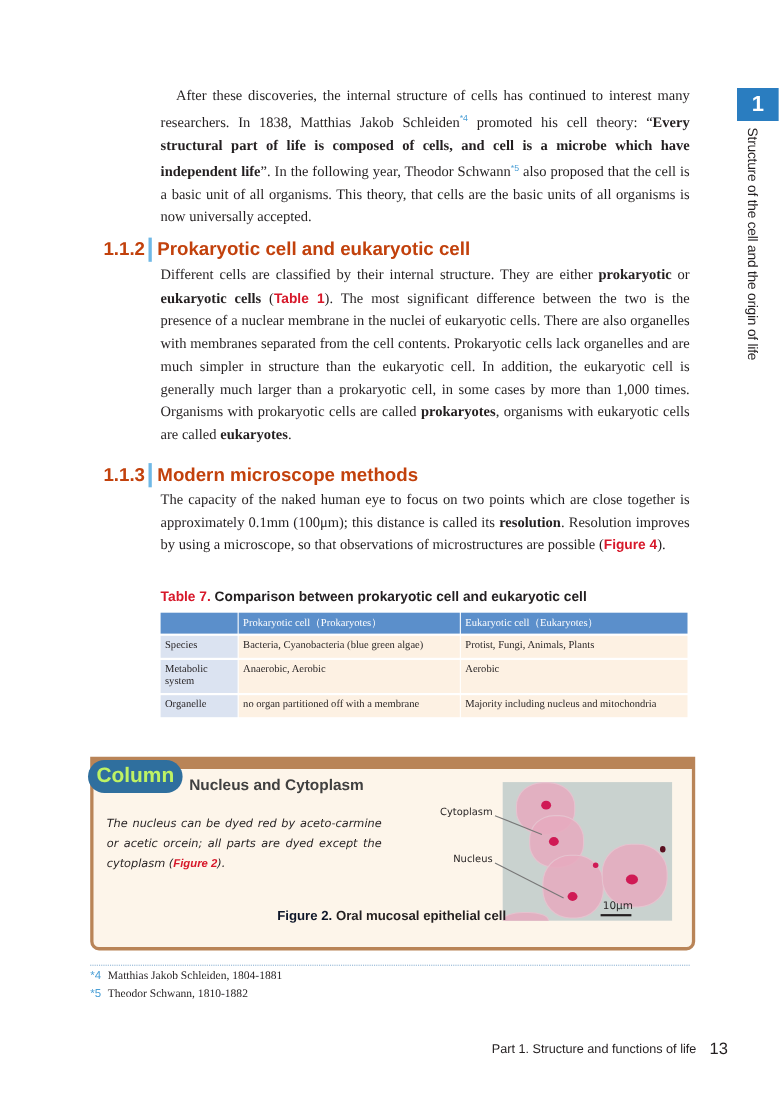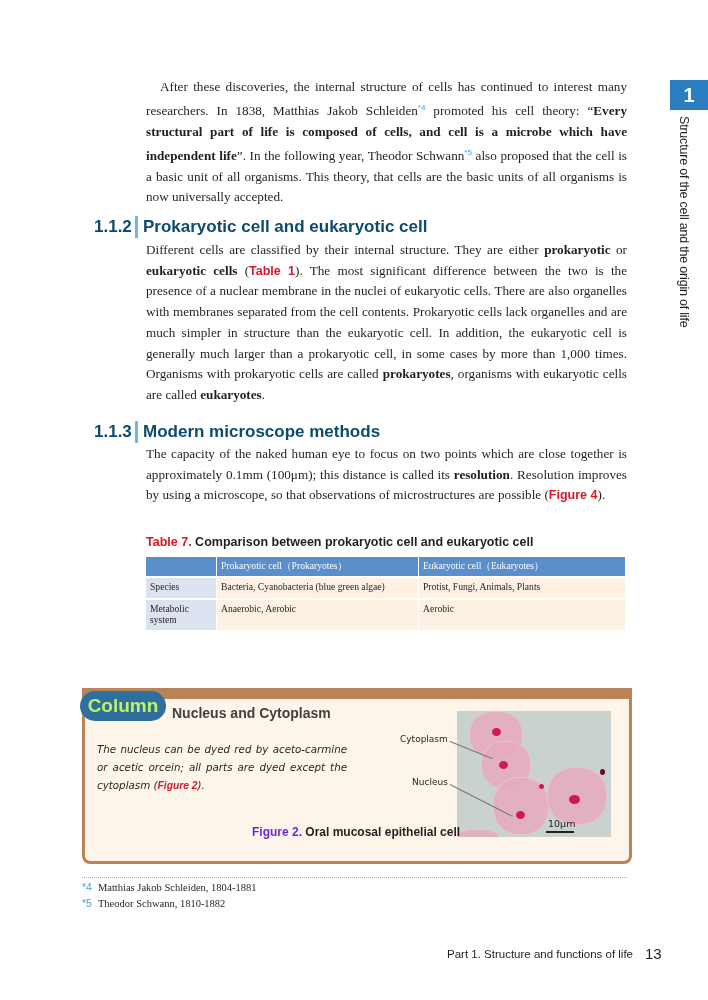--- a/index.html
+++ b/index.html
@@ -25,21 +25,21 @@
       position: absolute; left: 146px; width: 481px;
       font-size: 13.2px; line-height: 20.7px; text-align: justify;
     }
     .para b { font-weight: bold; }
     .indent { text-indent: 14px; }
     .fnref { color: #4a9fd6; font-size: 8px; vertical-align: super; font-family: "Liberation Sans", sans-serif; }
     .redref { color: #d7182a; font-family: "Liberation Sans", sans-serif; font-weight: bold; font-size: 12.5px; }
 
     .section-head {
       position: absolute; left: 94px; display: flex; align-items: center;
-      font-family: "Liberation Sans", sans-serif; font-weight: bold; font-size: 17px; color: #0c4a6e;
+      font-family: "Liberation Sans", sans-serif; font-weight: bold; font-size: 17px; color: #c2410c;
     }
     .section-head .num { width: 40px; }
     .section-head .bar { width: 3px; height: 22px; background: #6fb8e6; margin: 0 5px 0 1px; }
 
     
     .table-caption {
       position: absolute; left: 146px; top: 535px;
       font-family: "Liberation Sans", sans-serif; font-size: 12.5px; font-weight: bold;
     }
     .table-caption .lbl { color: #d7182a; }
@@ -75,21 +75,21 @@
     }
     .column-text {
       position: absolute; left: 97px; top: 740px; width: 250px;
       font-family: "DejaVu Sans", sans-serif; font-size: 10.3px; line-height: 18px; text-align: justify; font-style: italic;
     }
     .column-text .redref { font-size: 10.3px; }
     .fig-caption {
       position: absolute; left: 252px; top: 825px;
       font-family: "Liberation Sans", sans-serif; font-weight: bold; font-size: 12px; color: #231f20;
     }
-    .fig-caption .lbl { color: #6d28d9; }
+    .fig-caption .lbl { color: #0f172a; }
     .micro {
       position: absolute; left: 457px; top: 711px; width: 154px; height: 126px;
       background: #c9d2cf; overflow: hidden;
     }
     .cell {
       position: absolute; background: rgba(230,170,190,0.85); border: 1px solid #e5c3cf;
       border-radius: 45%;
     }
     .nuc { position: absolute; width: 9px; height: 8px; background: #d01a55; border-radius: 50%; }
     .fig-label {
@@ -157,20 +157,25 @@
   <tbody>
     <tr>
       <td class="rh">Species</td>
       <td class="c">Bacteria, Cyanobacteria (blue green algae)</td>
       <td class="c">Protist, Fungi, Animals, Plants</td>
     </tr>
     <tr>
       <td class="rh" style="line-height:11px;">Metabolic<br>system</td>
       <td class="c" style="height:24px;">Anaerobic, Aerobic</td>
       <td class="c">Aerobic</td>
+    </tr>
+    <tr>
+      <td class="rh">Organelle</td>
+      <td class="c">no organ partitioned off with a membrane</td>
+      <td class="c">Majority including nucleus and mitochondria</td>
     </tr>
   </tbody>
 </table>
 
 <div class="column-box"></div>
 <div class="column-badge">Column</div>
 <div class="column-title">Nucleus and Cytoplasm</div>
 <div class="column-text">
   <span>The nucleus can be dyed red by aceto-carmine or acetic orcein; all parts are dyed except the cytoplasm (</span><span class="redref">Figure 2</span><span>).</span>
 </div>

